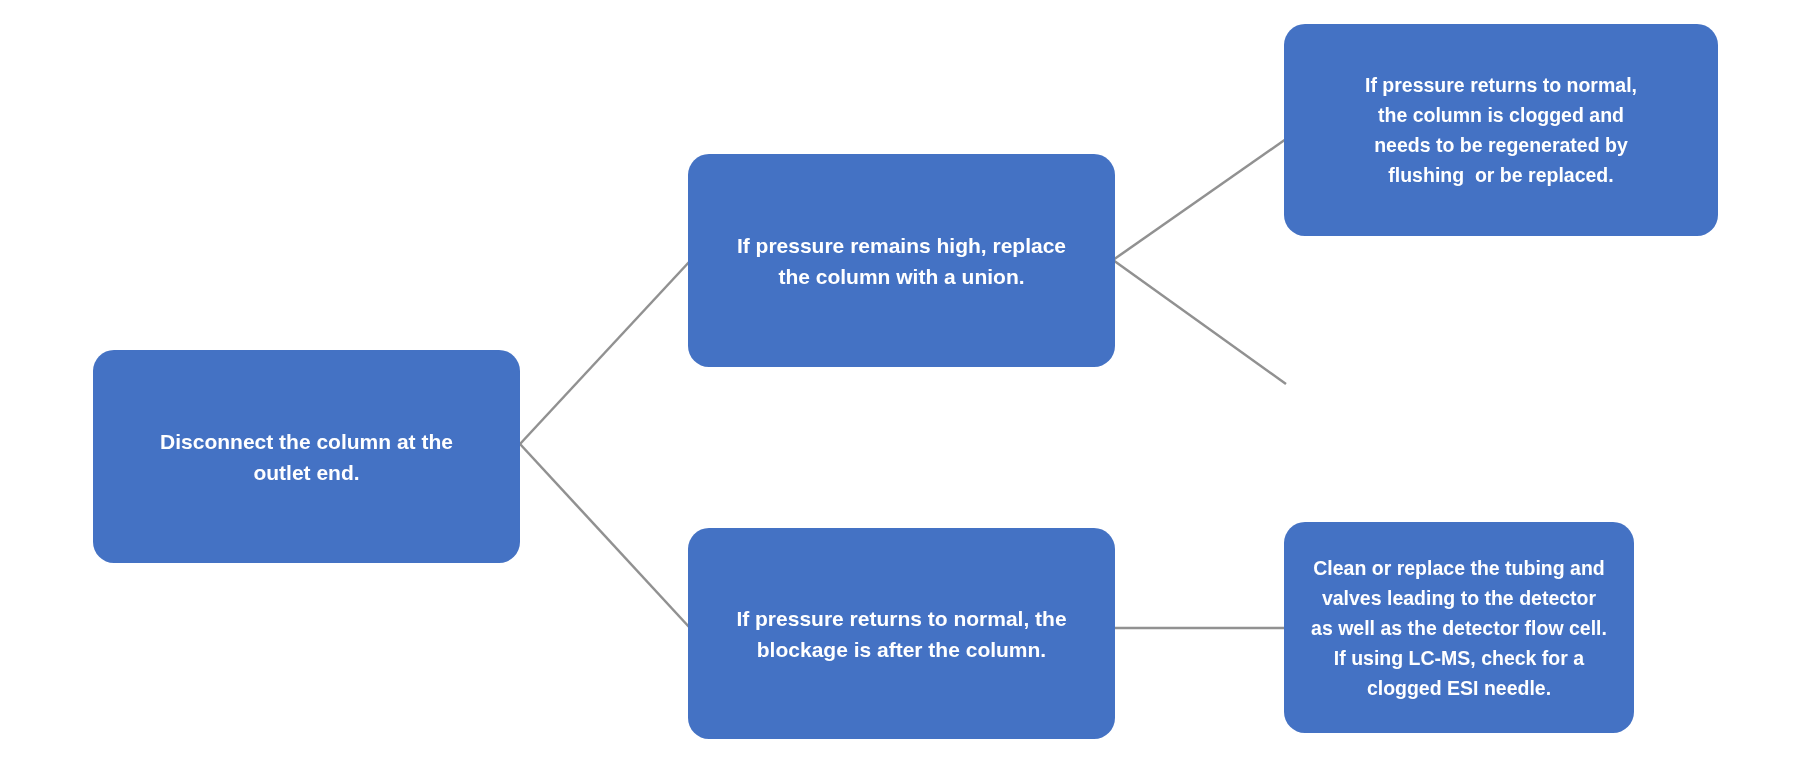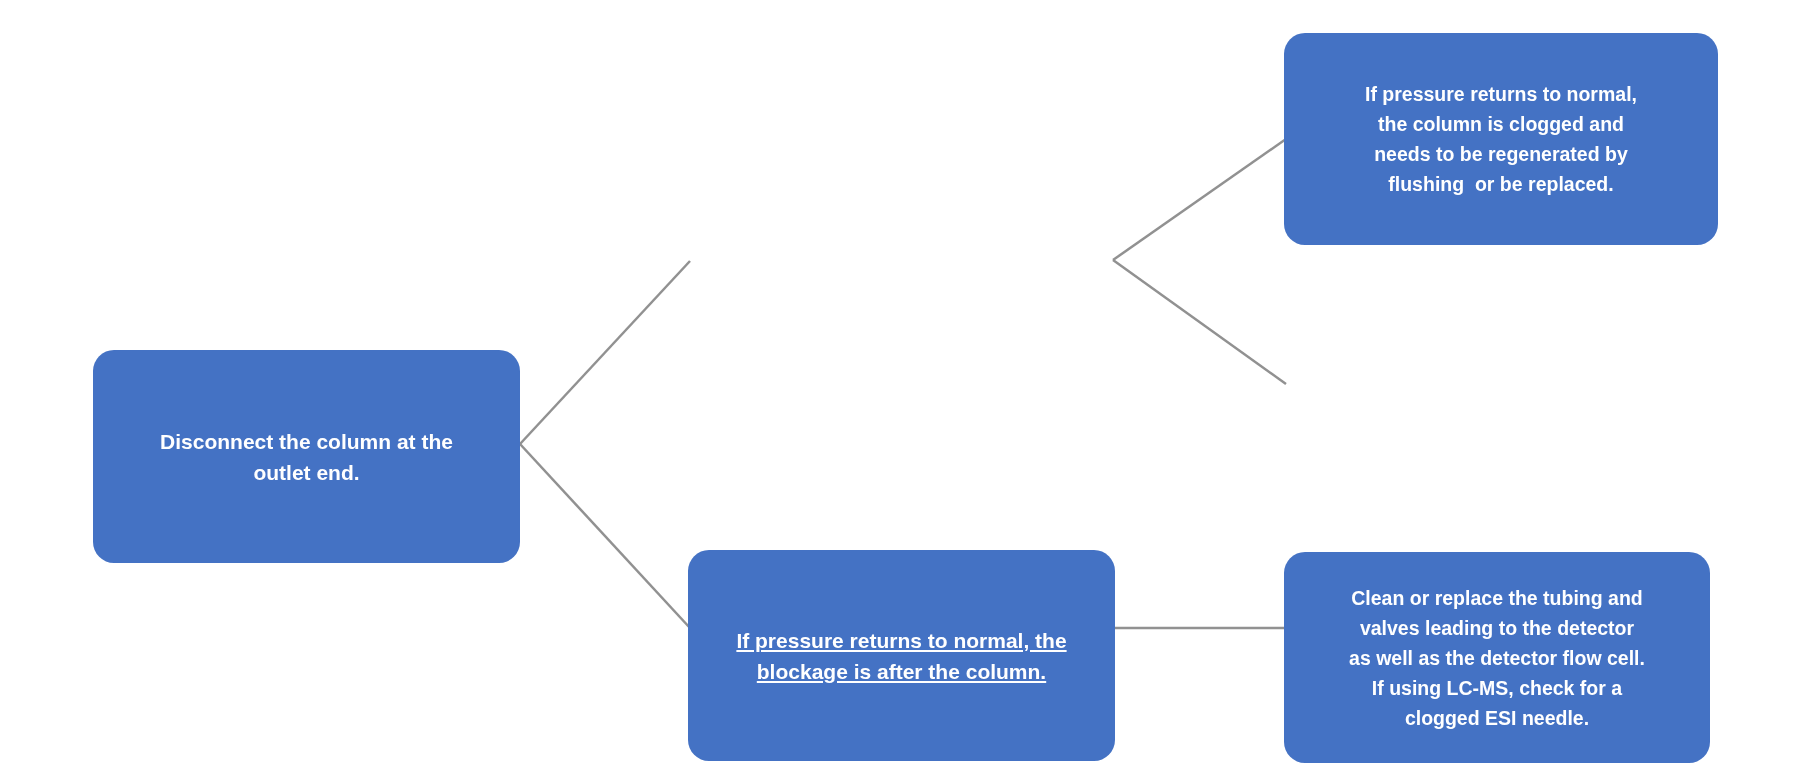--- a/index.html
+++ b/index.html
@@ -35,41 +35,43 @@
     align-items:center;
     justify-content:center;
     text-align:center;
     font-weight:bold;
     white-space:pre-wrap;
     box-sizing:border-box;
     padding:8px 6px;
   }
   .node-root       {left:93px;  top:350px; width:427px; height:213px; font-size:21px; line-height:31px;}
   .node-mid-top    {left:688px; top:154px; width:427px; height:213px; font-size:21px; line-height:31px;}
-  .node-mid-bottom {left:688px; top:550px; width:427px; height:211px; font-size:21px; line-height:31px;text-decoration:underline;}
-  .node-right-top   {left:1284px; top:33px;  width:434px; height:212px; font-size:19.5px; line-height:30px;}
+  .node-mid-bottom {left:688px; top:528px; width:427px; height:211px; font-size:21px; line-height:31px;}
+  .node-right-top   {left:1284px; top:24px;  width:434px; height:212px; font-size:19.5px; line-height:30px;}
   .node-right-mid   {left:1284px; top:277px; width:434px; height:215px; font-size:19.5px; line-height:30px;}
-  .node-right-bottom{left:1284px; top:522px; width:426px; height:211px; font-size:19.5px; line-height:30px;margin-top:30px;}
+  .node-right-bottom{left:1284px; top:522px; width:350px; height:211px; font-size:19.5px; line-height:30px;}
 </style>
 </head>
 <body>
 
 <div class="canvas">
 
   <svg class="connector-layer" viewBox="0 0 1800 768" xmlns="http://www.w3.org/2000/svg">
     <line x1="520" y1="444" x2="690" y2="261"></line>
     <line x1="520" y1="444" x2="690" y2="628"></line>
     <line x1="1113" y1="260" x2="1286" y2="139"></line>
     <line x1="1113" y1="260" x2="1286" y2="384"></line>
     <line x1="1113" y1="628" x2="1286" y2="628"></line>
   </svg>
 
   <div class="node node-root">Disconnect the column at the
 outlet end.</div>
 
+  <div class="node node-mid-top">If pressure remains high, replace
+the column with a union.</div>
 
   <div class="node node-mid-bottom">If pressure returns to normal, the
 blockage is after the column.</div>
 
   <div class="node node-right-top">If pressure returns to normal,
 the column is clogged and
 needs to be regenerated by
 flushing  or be replaced.</div>
 
 

